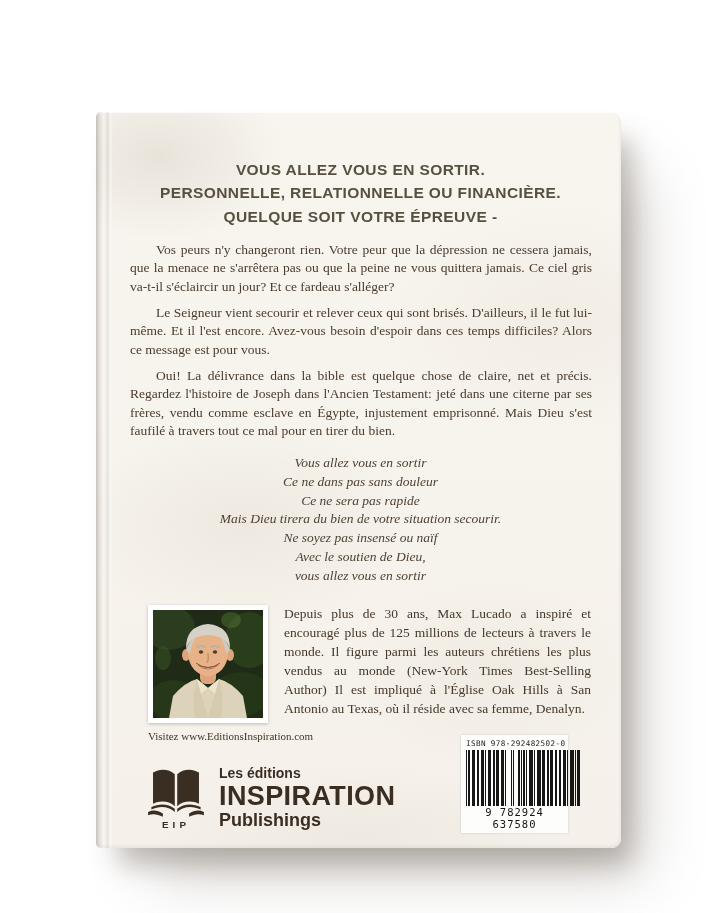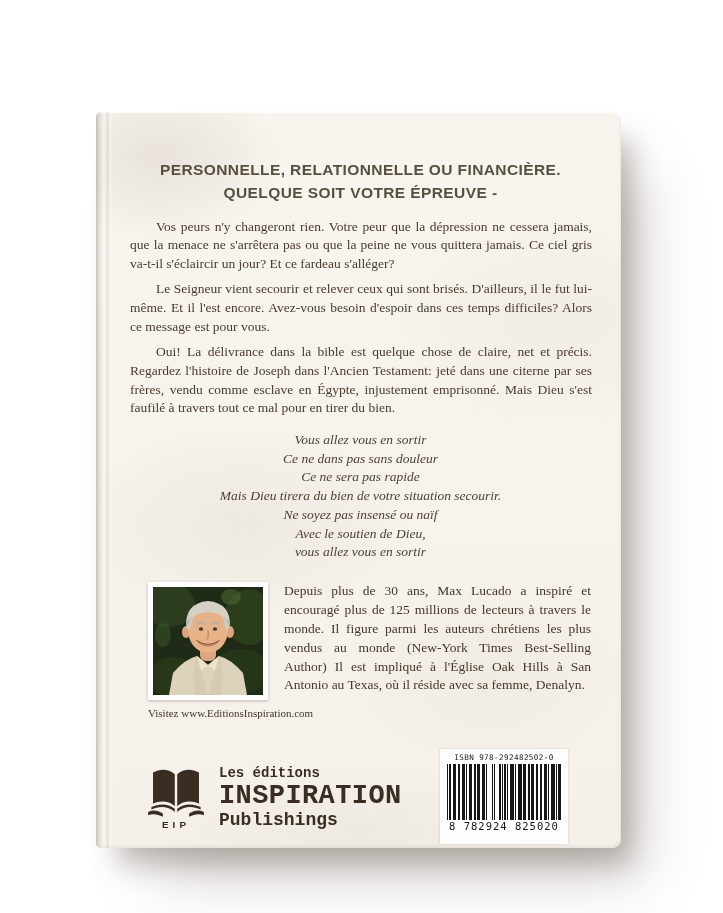--- a/index.html
+++ b/index.html
@@ -94,33 +94,33 @@
   .visit {
     margin:7px 0 0 18px;
     font-size:11px;
     color:#3f3528;
   }
   .publisher {
     position:absolute; left:50px; bottom:17px;
     display:flex; align-items:center; gap:13px;
   }
   .publisher-text {
-    font-family:Liberation Mono, monospace;
+    font-family:Liberation Sans, sans-serif;
     font-weight:bold;
     color:#3a2e23;
   }
   .pub-line1 { font-size:14px; line-height:1.1; }
   .pub-line2 { font-size:27px; line-height:1.12; letter-spacing:.4px; }
   .pub-line3 { font-size:18px; line-height:1.1; }
   .barcode-box {
-    position:absolute; right:53px; bottom:4px;
-    width:128px;
+    position:absolute; right:53px; bottom:15px;
+    width:107px;
     box-sizing:border-box;
     background:#fdfdfc;
-    padding:4px 5px 12px;
+    padding:4px 5px 3px;
     box-shadow:0 0 2px rgba(0,0,0,.18);
   }
   .isbn-text {
     font-family:"DejaVu Sans Mono","Liberation Mono",monospace;
     font-size:7.6px;
     letter-spacing:.4px;
     white-space:nowrap;
     text-align:center;
     color:#1c1c1c;
   }
@@ -145,20 +145,21 @@
 </style>
 </head>
 <body>
 
 <div class="book">
   <div class="spine-edge"></div>
 
   <div class="cover-inner">
 
     <div class="title">
+      <div>VOUS ALLEZ VOUS EN SORTIR.</div>
       <div>PERSONNELLE, RELATIONNELLE OU FINANCIÈRE.</div>
       <div>QUELQUE SOIT VOTRE ÉPREUVE -</div>
     </div>
 
     <div class="body-text">
       <p>Vos peurs n'y changeront rien. Votre peur que la dépression ne cessera jamais, que la menace ne s'arrêtera pas ou que la peine ne vous quittera jamais. Ce ciel gris va-t-il s'éclaircir un jour? Et ce fardeau s'alléger?</p>
       <p>Le Seigneur vient secourir et relever ceux qui sont brisés. D'ailleurs, il le fut lui-même. Et il l'est encore. Avez-vous besoin d'espoir dans ces temps difficiles? Alors ce message est pour vous.</p>
       <p>Oui! La délivrance dans la bible est quelque chose de claire, net et précis. Regardez l'histoire de Joseph dans l'Ancien Testament: jeté dans une citerne par ses frères, vendu comme esclave en Égypte, injustement emprisonné. Mais Dieu s'est faufilé à travers tout ce mal pour en tirer du bien.</p>
     </div>
 
@@ -334,17 +335,17 @@
           <span class="s" style="width: 1.18px;"></span>
           <span class="b" style="width: 1.18px;"></span>
           <span class="b" style="width: 1.18px;"></span>
           <span class="b" style="width: 1.18px;"></span>
           <span class="s" style="width: 1.18px;"></span>
           <span class="b" style="width: 1.18px;"></span>
           <span class="s" style="width: 1.18px;"></span>
           <span class="b" style="width: 1.18px;"></span>
           <span class="b" style="width: 1.18px;"></span>
         </div>
-      <div class="barcode-digits">8 782924 825020</div>
+      <div class="barcode-digits">9 782924 637580</div>
     </div>
 
   </div>
 </div>
 
 </body></html>

